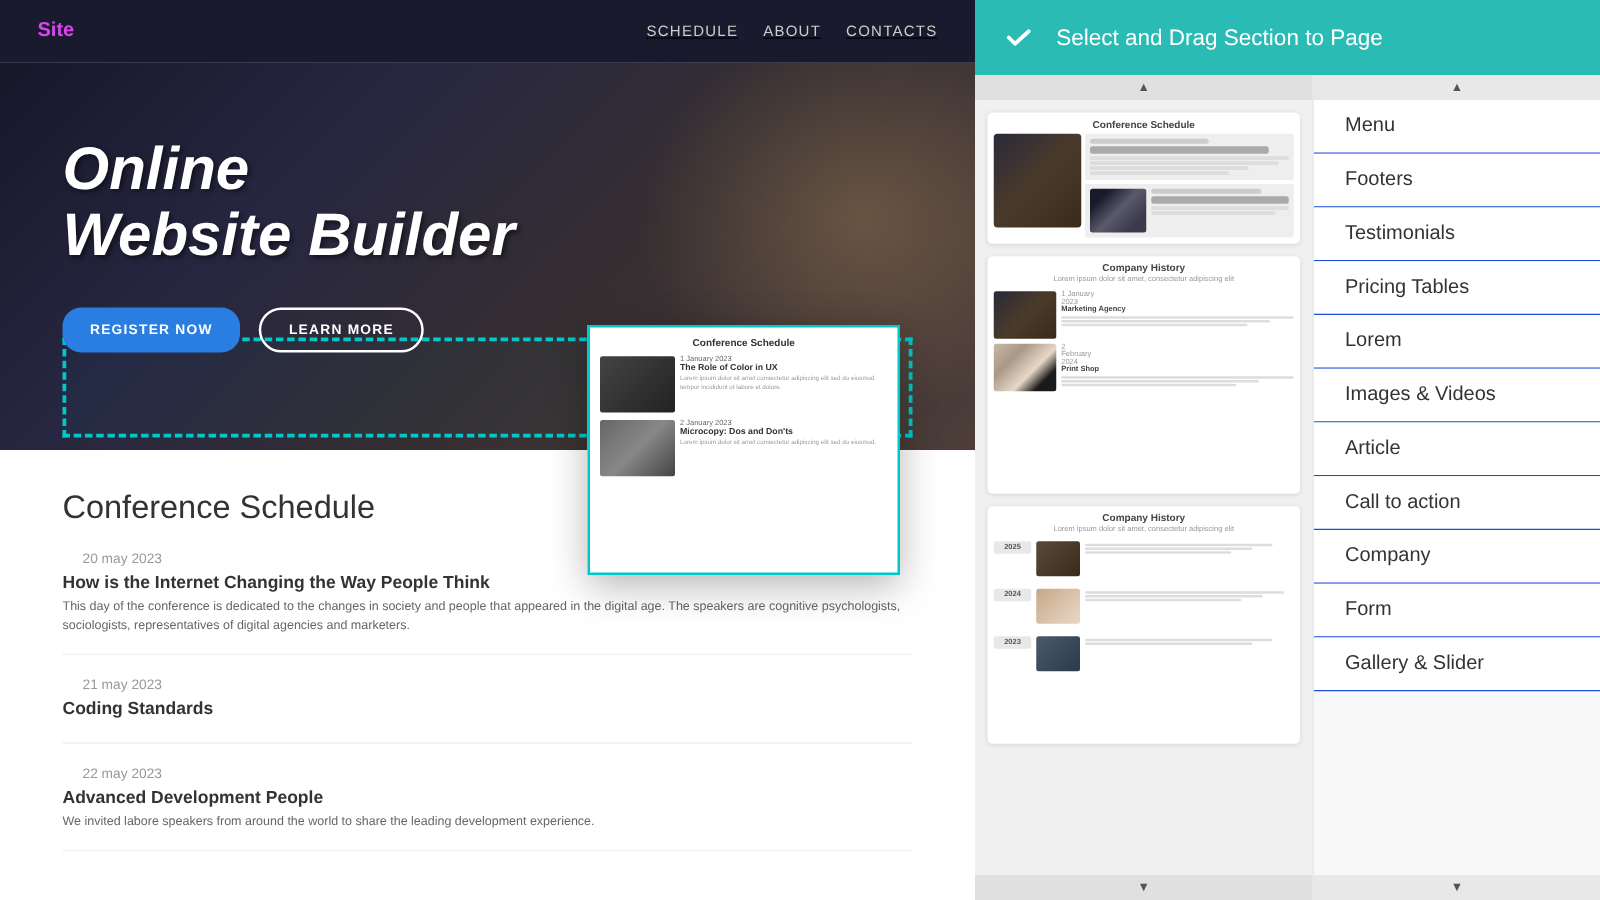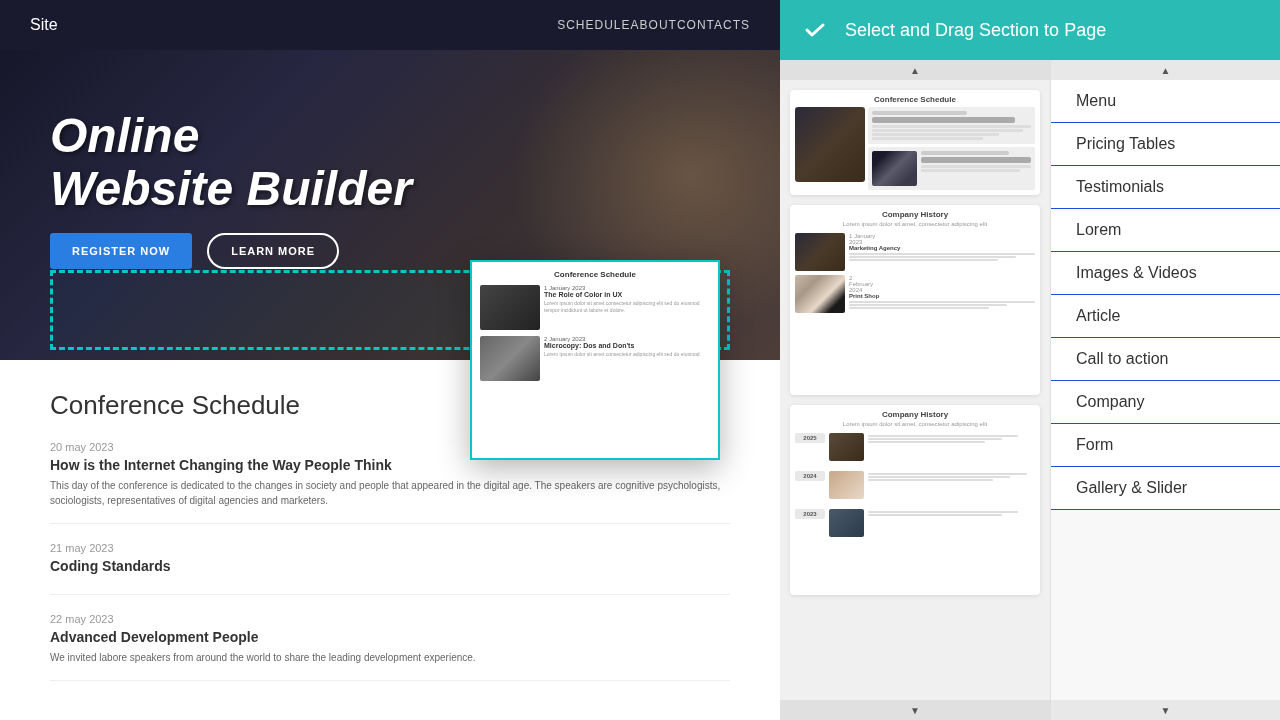--- a/index.html
+++ b/index.html
@@ -19,26 +19,28 @@
       background: #1a1a2e;
       height: 50px;
       display: flex;
       align-items: center;
       justify-content: space-between;
       padding: 0 30px;
       position: relative;
       z-index: 10;
     }
     .site-logo {
-      color: #ffffff;
-      font-weight: normal;
+      color: #d946ef;
+      font-weight: bold;
       font-size: 16px;
     }
     .site-nav {
       display: flex;
+      gap: 20px;
+      text-decoration: underline;
     }
     .site-nav span {
       color: #ccc;
       font-size: 12px;
       letter-spacing: 1px;
     }
 
     
     .hero-section {
       position: relative;
@@ -69,36 +71,36 @@
       position: relative;
       z-index: 2;
       padding: 60px 50px 30px;
       color: white;
     }
     .hero-title {
       font-size: 48px;
       font-style: italic;
       font-weight: 900;
       line-height: 1.1;
-      margin-bottom: 17px;
+      margin-bottom: 30px;
       text-shadow: 2px 2px 4px rgba(0,0,0,0.5);
     }
     .hero-buttons {
       display: flex;
       gap: 15px;
     }
     .btn-register {
       background: #2a7de1;
       color: white;
       border: none;
       padding: 10px 22px;
       font-size: 11px;
       font-weight: bold;
       letter-spacing: 1px;
-      border-radius: 3px;
+      border-radius: 15px;
       cursor: pointer;
       text-align: center;
     }
     .btn-learn {
       background: transparent;
       color: white;
       border: 2px solid white;
       padding: 10px 22px;
       font-size: 11px;
       font-weight: bold;
@@ -195,20 +197,21 @@
     }
     .article-item {
       margin-bottom: 18px;
       border-bottom: 1px solid #eee;
       padding-bottom: 15px;
     }
     .article-date {
       font-size: 11px;
       color: #999;
       margin-bottom: 4px;
+      margin-left: 16px;
     }
     .article-title {
       font-size: 14px;
       font-weight: bold;
       color: #333;
       margin-bottom: 5px;
     }
     .article-body {
       font-size: 10px;
       color: #666;
@@ -652,24 +655,27 @@
       <button class="scroll-btn-bottom">▼</button>
     </div>
 
     <div style="display:flex;flex-direction:column;width:230px;height:660px;background:#f8f8f8;border-left:1px solid #e0e0e0;">
       <button class="scroll-btn-top" style="background:#e8e8e8;">▲</button>
       <div class="section-list-col" style="flex:1;overflow-y:auto;">
         <div class="section-list-item">
           <span>Menu</span>
         </div>
         <div class="section-list-item">
+          <span>Footers</span>
+        </div>
+        <div class="section-list-item">
+          <span>Testimonials</span>
+        </div>
+        <div class="section-list-item">
           <span>Pricing Tables</span>
-        </div>
-        <div class="section-list-item">
-          <span>Testimonials</span>
         </div>
         <div class="section-list-item">
           <span>Lorem</span>
         </div>
         <div class="section-list-item">
           <span>Images &amp; Videos</span>
         </div>
         <div class="section-list-item">
           <span>Article</span>
         </div>

